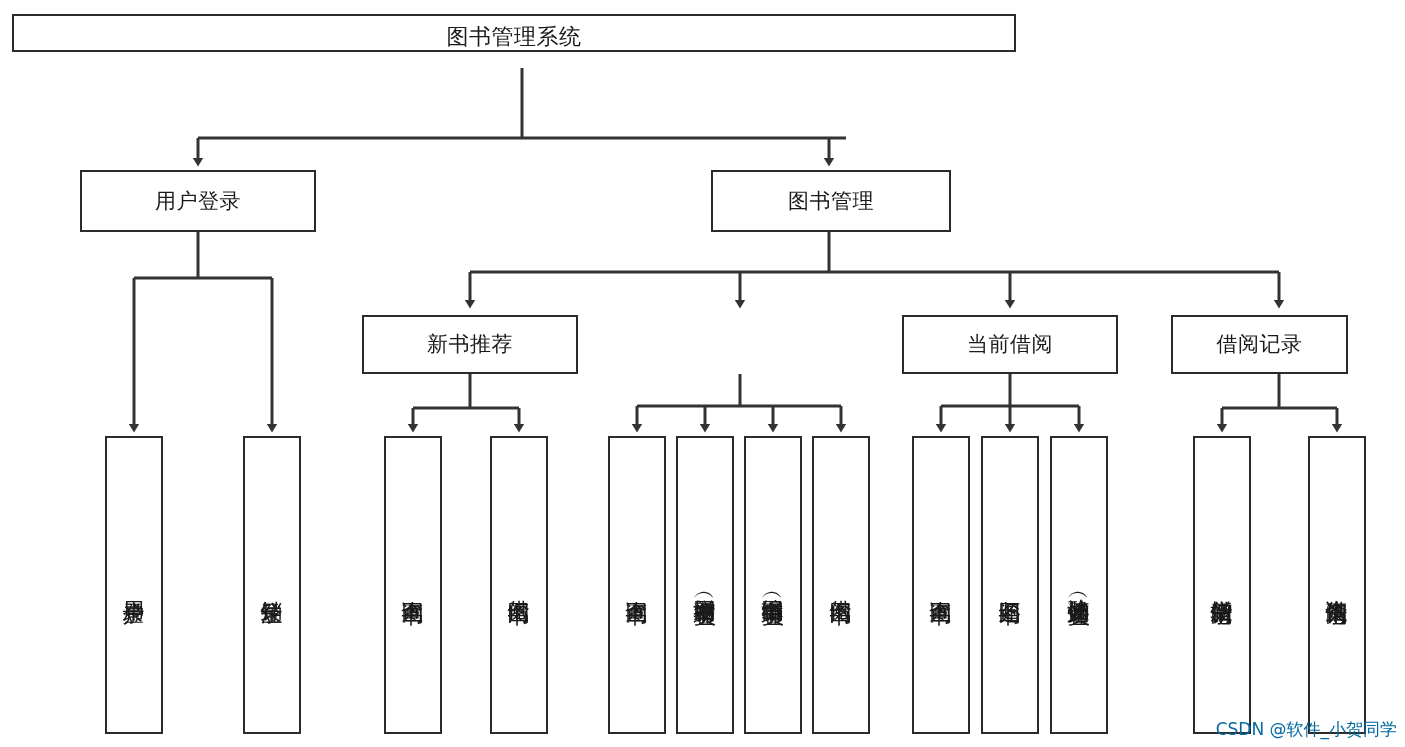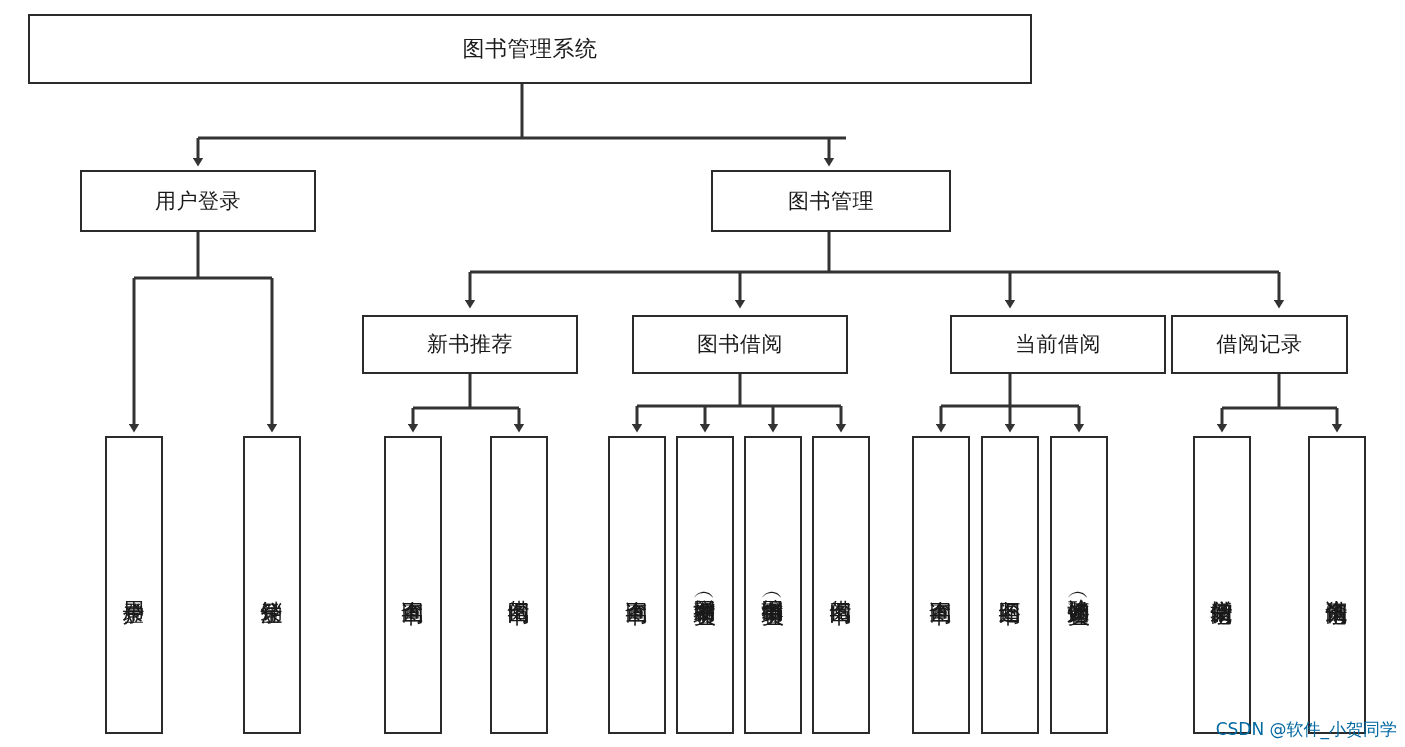--- a/index.html
+++ b/index.html
@@ -122,38 +122,35 @@
       <path d="M1010,406 L1010,424" marker-end="url(#arrow)"></path>
       <path d="M1079,406 L1079,424" marker-end="url(#arrow)"></path>
 
       <path d="M1279,374 L1279,408"></path>
       <path d="M1222,408 L1337,408"></path>
       <path d="M1222,408 L1222,424" marker-end="url(#arrow)"></path>
       <path d="M1337,408 L1337,424" marker-end="url(#arrow)"></path>
     </g>
   </svg>
 
-  <div class="node h root" style="left:28px; top:14px; width:1004px; height:70px;">
+  <div class="node h root" style="left:12px; top:14px; width:1004px; height:38px;align-items:flex-end;">
     <span class="node-label">图书管理系统</span>
   </div>
 
   <div class="node h" style="left:80px; top:170px; width:236px; height:62px;">
     <span class="node-label">用户登录</span>
   </div>
   <div class="node h" style="left:711px; top:170px; width:240px; height:62px;">
     <span class="node-label">图书管理</span>
   </div>
 
   <div class="node h" style="left:362px; top:315px; width:216px; height:59px;align-items:center;">
     <span class="node-label">新书推荐</span>
   </div>
-  <div class="node h" style="left:632px; top:315px; width:216px; height:59px;">
-    <span class="node-label">图书借阅</span>
-  </div>
-  <div class="node h" style="left:902px; top:315px; width:216px; height:59px;margin-left:48px;">
+  <div class="node h" style="left:902px; top:315px; width:216px; height:59px;">
     <span class="node-label">当前借阅</span>
   </div>
   <div class="node h" style="left:1171px; top:315px; width:177px; height:59px;">
     <span class="node-label">借阅记录</span>
   </div>
 
   <div class="node v" style="left:105px; top:436px; width:58px; height:298px;">
     <span class="node-label">用户登录</span>
   </div>
   <div class="node v" style="left:243px; top:436px; width:58px; height:298px;">

